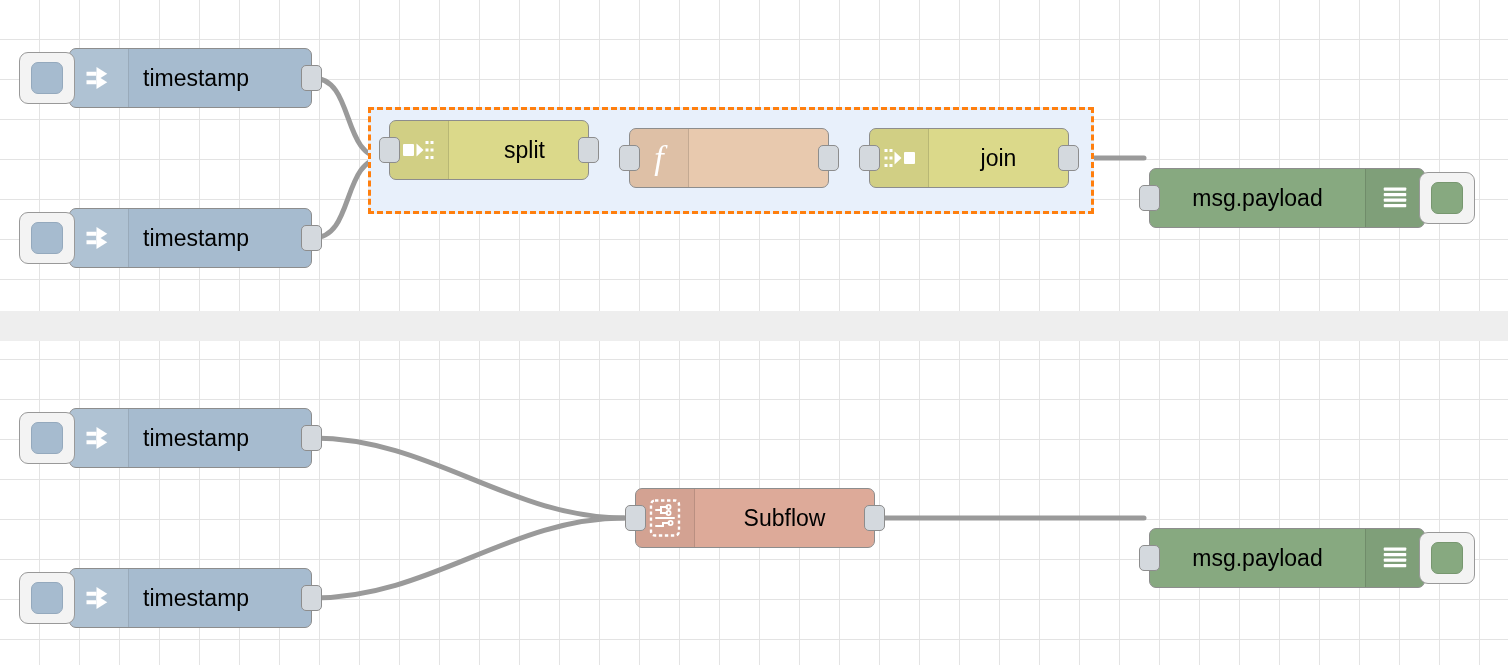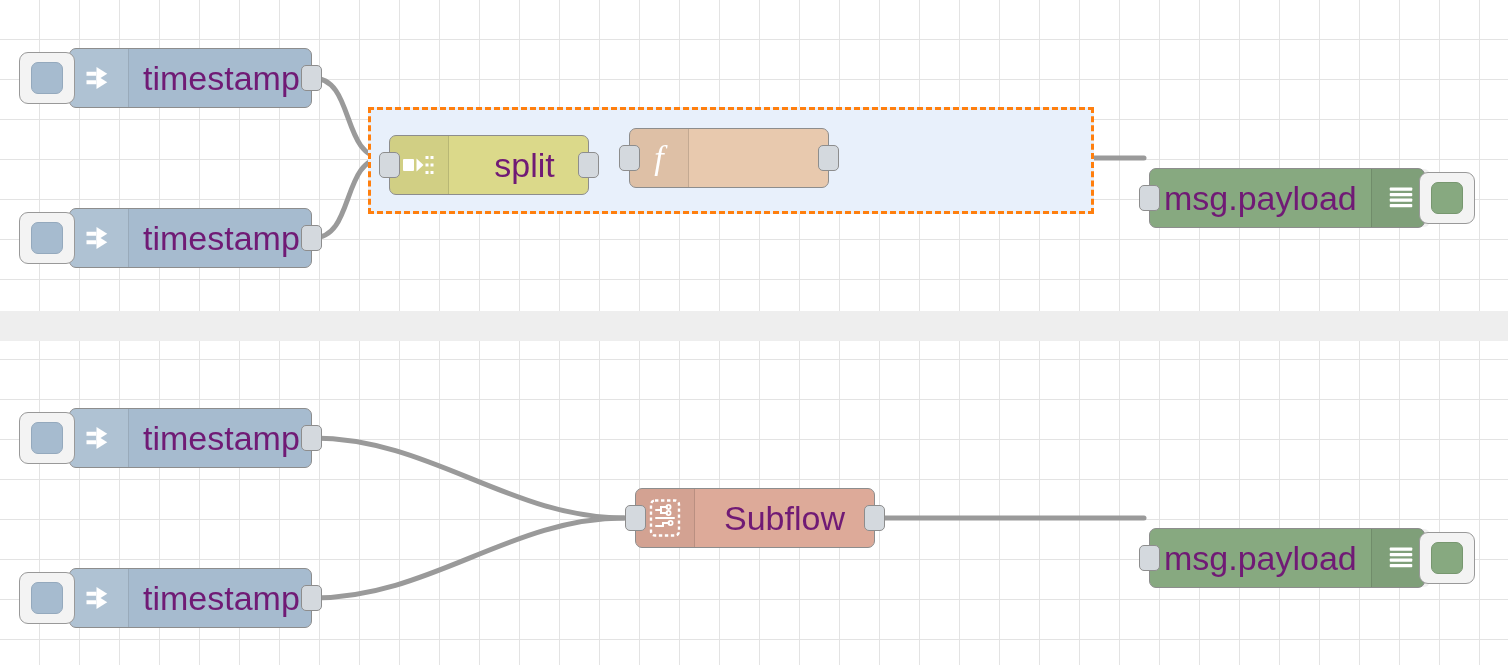--- a/index.html
+++ b/index.html
@@ -52,21 +52,21 @@
     background:rgba(0,0,0,.05);
     flex:0 0 58px;
   }
   .node-icon.right{
     border-right:none;
     border-left:1px solid rgba(0,0,0,.12);
     border-radius:0 6px 6px 0;
   }
   .node-label{
     flex:1;display:flex;align-items:center;
-    font-size:34px;color:#701a75;
+    font-size:23px;color:#000000;
     padding:0 14px;white-space:nowrap;
   }
   .node-label.center{justify-content:center;}
   .node-label.left{justify-content:flex-start;}
 
   
   .n-inject{background:#a6bbcf;}
   .n-inject .node-icon{background:rgba(255,255,255,.10);}
   .n-split,.n-join{background:#dbd98a;}
   .n-split .node-icon,.n-join .node-icon{background:rgba(0,0,0,.045);}
@@ -169,21 +169,21 @@
         <rect x="2" y="7" width="8" height="3.2"></rect>
         <rect x="2" y="13.8" width="8" height="3.2"></rect>
         <path d="M10 3.2 L18.6 8.6 L10 14 Z"></path>
         <path d="M10 10 L18.6 15.4 L10 20.8 Z"></path>
       </svg>
     </div>
     <div class="node-label left">timestamp</div>
     <div class="port out"></div>
   </div>
 
-  <div class="node n-split" style="left:389px;top:135px;width:200px;gap:12px;">
+  <div class="node n-split" style="left:389px;top:120px;width:200px;gap:12px;">
     <div class="node-icon">
       <svg class="glyph" width="34" height="26" viewBox="0 0 34 26" fill="#ffffff">
         <rect x="1" y="7" width="11" height="12" rx="1"></rect>
         <path d="M14.5 6.5 L21.5 13 L14.5 19.5 Z"></path>
         <rect x="23.5" y="4" width="3" height="3"></rect>
         <rect x="28.5" y="4" width="3" height="3"></rect>
         <rect x="23.5" y="11.5" width="3" height="3"></rect>
         <rect x="28.5" y="11.5" width="3" height="3"></rect>
         <rect x="23.5" y="19" width="3" height="3"></rect>
         <rect x="28.5" y="19" width="3" height="3"></rect>
@@ -198,20 +198,37 @@
     <div class="node-icon">
       <svg class="glyph" width="26" height="38" viewBox="0 0 26 38">
         <text x="13" y="30" text-anchor="middle" fill="#ffffff" font-family="Liberation Serif, serif" font-style="italic" font-size="34">f</text>
       </svg>
     </div>
     <div class="node-label center"></div>
     <div class="port in"></div>
     <div class="port out"></div>
   </div>
 
+  <div class="node n-join" style="left:869px;top:128px;width:200px;">
+    <div class="node-icon">
+      <svg class="glyph" width="34" height="26" viewBox="0 0 34 26" fill="#ffffff">
+        <rect x="2.5" y="4" width="3" height="3"></rect>
+        <rect x="7.5" y="4" width="3" height="3"></rect>
+        <rect x="2.5" y="11.5" width="3" height="3"></rect>
+        <rect x="7.5" y="11.5" width="3" height="3"></rect>
+        <rect x="2.5" y="19" width="3" height="3"></rect>
+        <rect x="7.5" y="19" width="3" height="3"></rect>
+        <path d="M12.5 6.5 L19.5 13 L12.5 19.5 Z"></path>
+        <rect x="22" y="7" width="11" height="12" rx="1"></rect>
+      </svg>
+    </div>
+    <div class="node-label center">join</div>
+    <div class="port in"></div>
+    <div class="port out"></div>
+  </div>
 
   <div class="node n-debug" style="left:1149px;top:128px;width:276px;">
     <div class="node-label center">msg.payload</div>
     <div class="node-icon right">
       <svg class="glyph" width="30" height="30" viewBox="0 0 24 24" fill="#ffffff">
         <rect x="3" y="3.5" width="18" height="2.6" rx="0.6"></rect>
         <rect x="3" y="7.9" width="18" height="2.6" rx="0.6"></rect>
         <rect x="3" y="12.3" width="18" height="2.6" rx="0.6"></rect>
         <rect x="3" y="16.7" width="18" height="2.6" rx="0.6"></rect>
       </svg>

